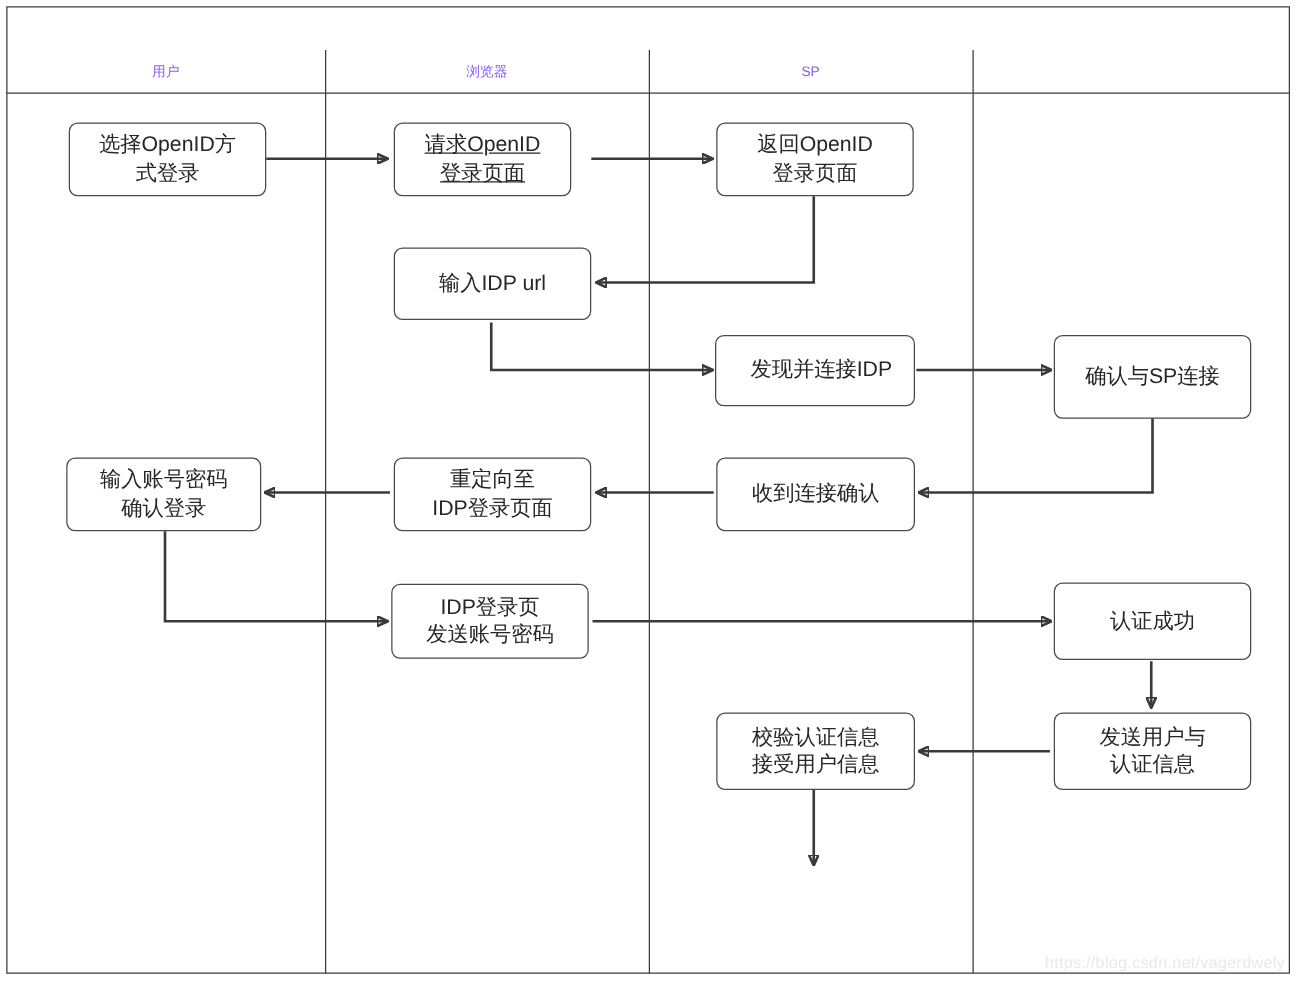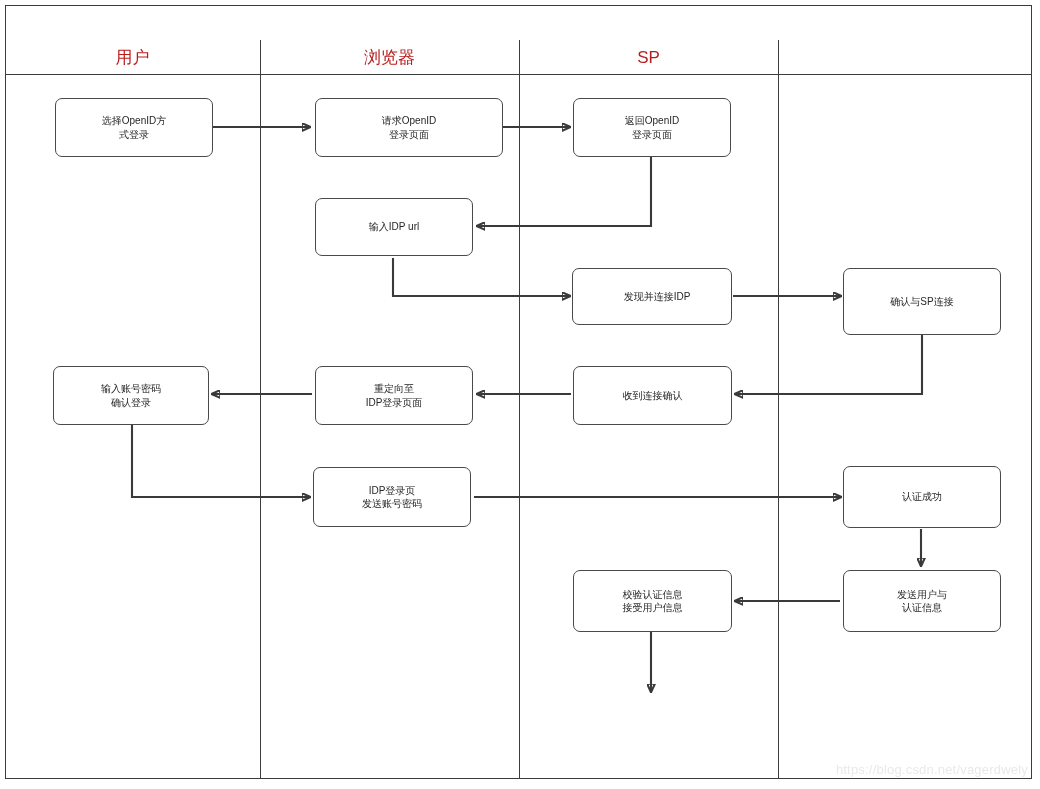--- a/index.html
+++ b/index.html
@@ -55,22 +55,22 @@
     box-sizing: border-box;
     border-bottom: 1.6px solid #3c3c3c;
   }
   .lane-head {
     position: absolute;
     top: 0;
     height: 35px;
     display: flex;
     align-items: center;
     justify-content: center;
-    font-size: 17px;
-    color: #b91c1c;
+    font-size: 11px;
+    color: #8b5cf6;
   }
   .lane-divider {
     position: absolute;
     top: 40px;
     width: 0;
     height: 739px;
     border-left: 1.6px solid #3c3c3c;
   }
 
   
@@ -78,21 +78,21 @@
     position: absolute;
     box-sizing: border-box;
     background: #ffffff;
     border: 1.7px solid #4a4a4a;
     border-radius: 7px;
     display: flex;
     flex-direction: column;
     align-items: center;
     justify-content: center;
     text-align: center;
-    font-size: 10px;
+    font-size: 17px;
     line-height: 1.32;
     color: #262626;
     z-index: 3;
     padding: 2px 4px;
   }
   .node .line2 { display: block; }
 
   
   #wires {
     position: absolute;
@@ -171,21 +171,21 @@
     <path d="M840,601 L735,601" marker-end="url(#ah)"></path>
 
     <path d="M651,632 L651,692" marker-end="url(#ah)"></path>
   </svg>
 
   <div class="node" style="left:55px;  top:98px;  width:158px; height:59px;">
     <span>选择OpenID方</span>
     <span class="line2">式登录</span>
   </div>
 
-  <div class="node" style="left:315px; top:98px;  width:188px; height:59px;">
+  <div class="node" style="left:315px; top:98px;  width:142px; height:59px;text-decoration:underline;">
     <span>请求OpenID</span>
     <span class="line2">登录页面</span>
   </div>
 
   <div class="node" style="left:573px; top:98px;  width:158px; height:59px;">
     <span>返回OpenID</span>
     <span class="line2">登录页面</span>
   </div>
 
   <div class="node" style="left:315px; top:198px; width:158px; height:58px;text-align:right;">

